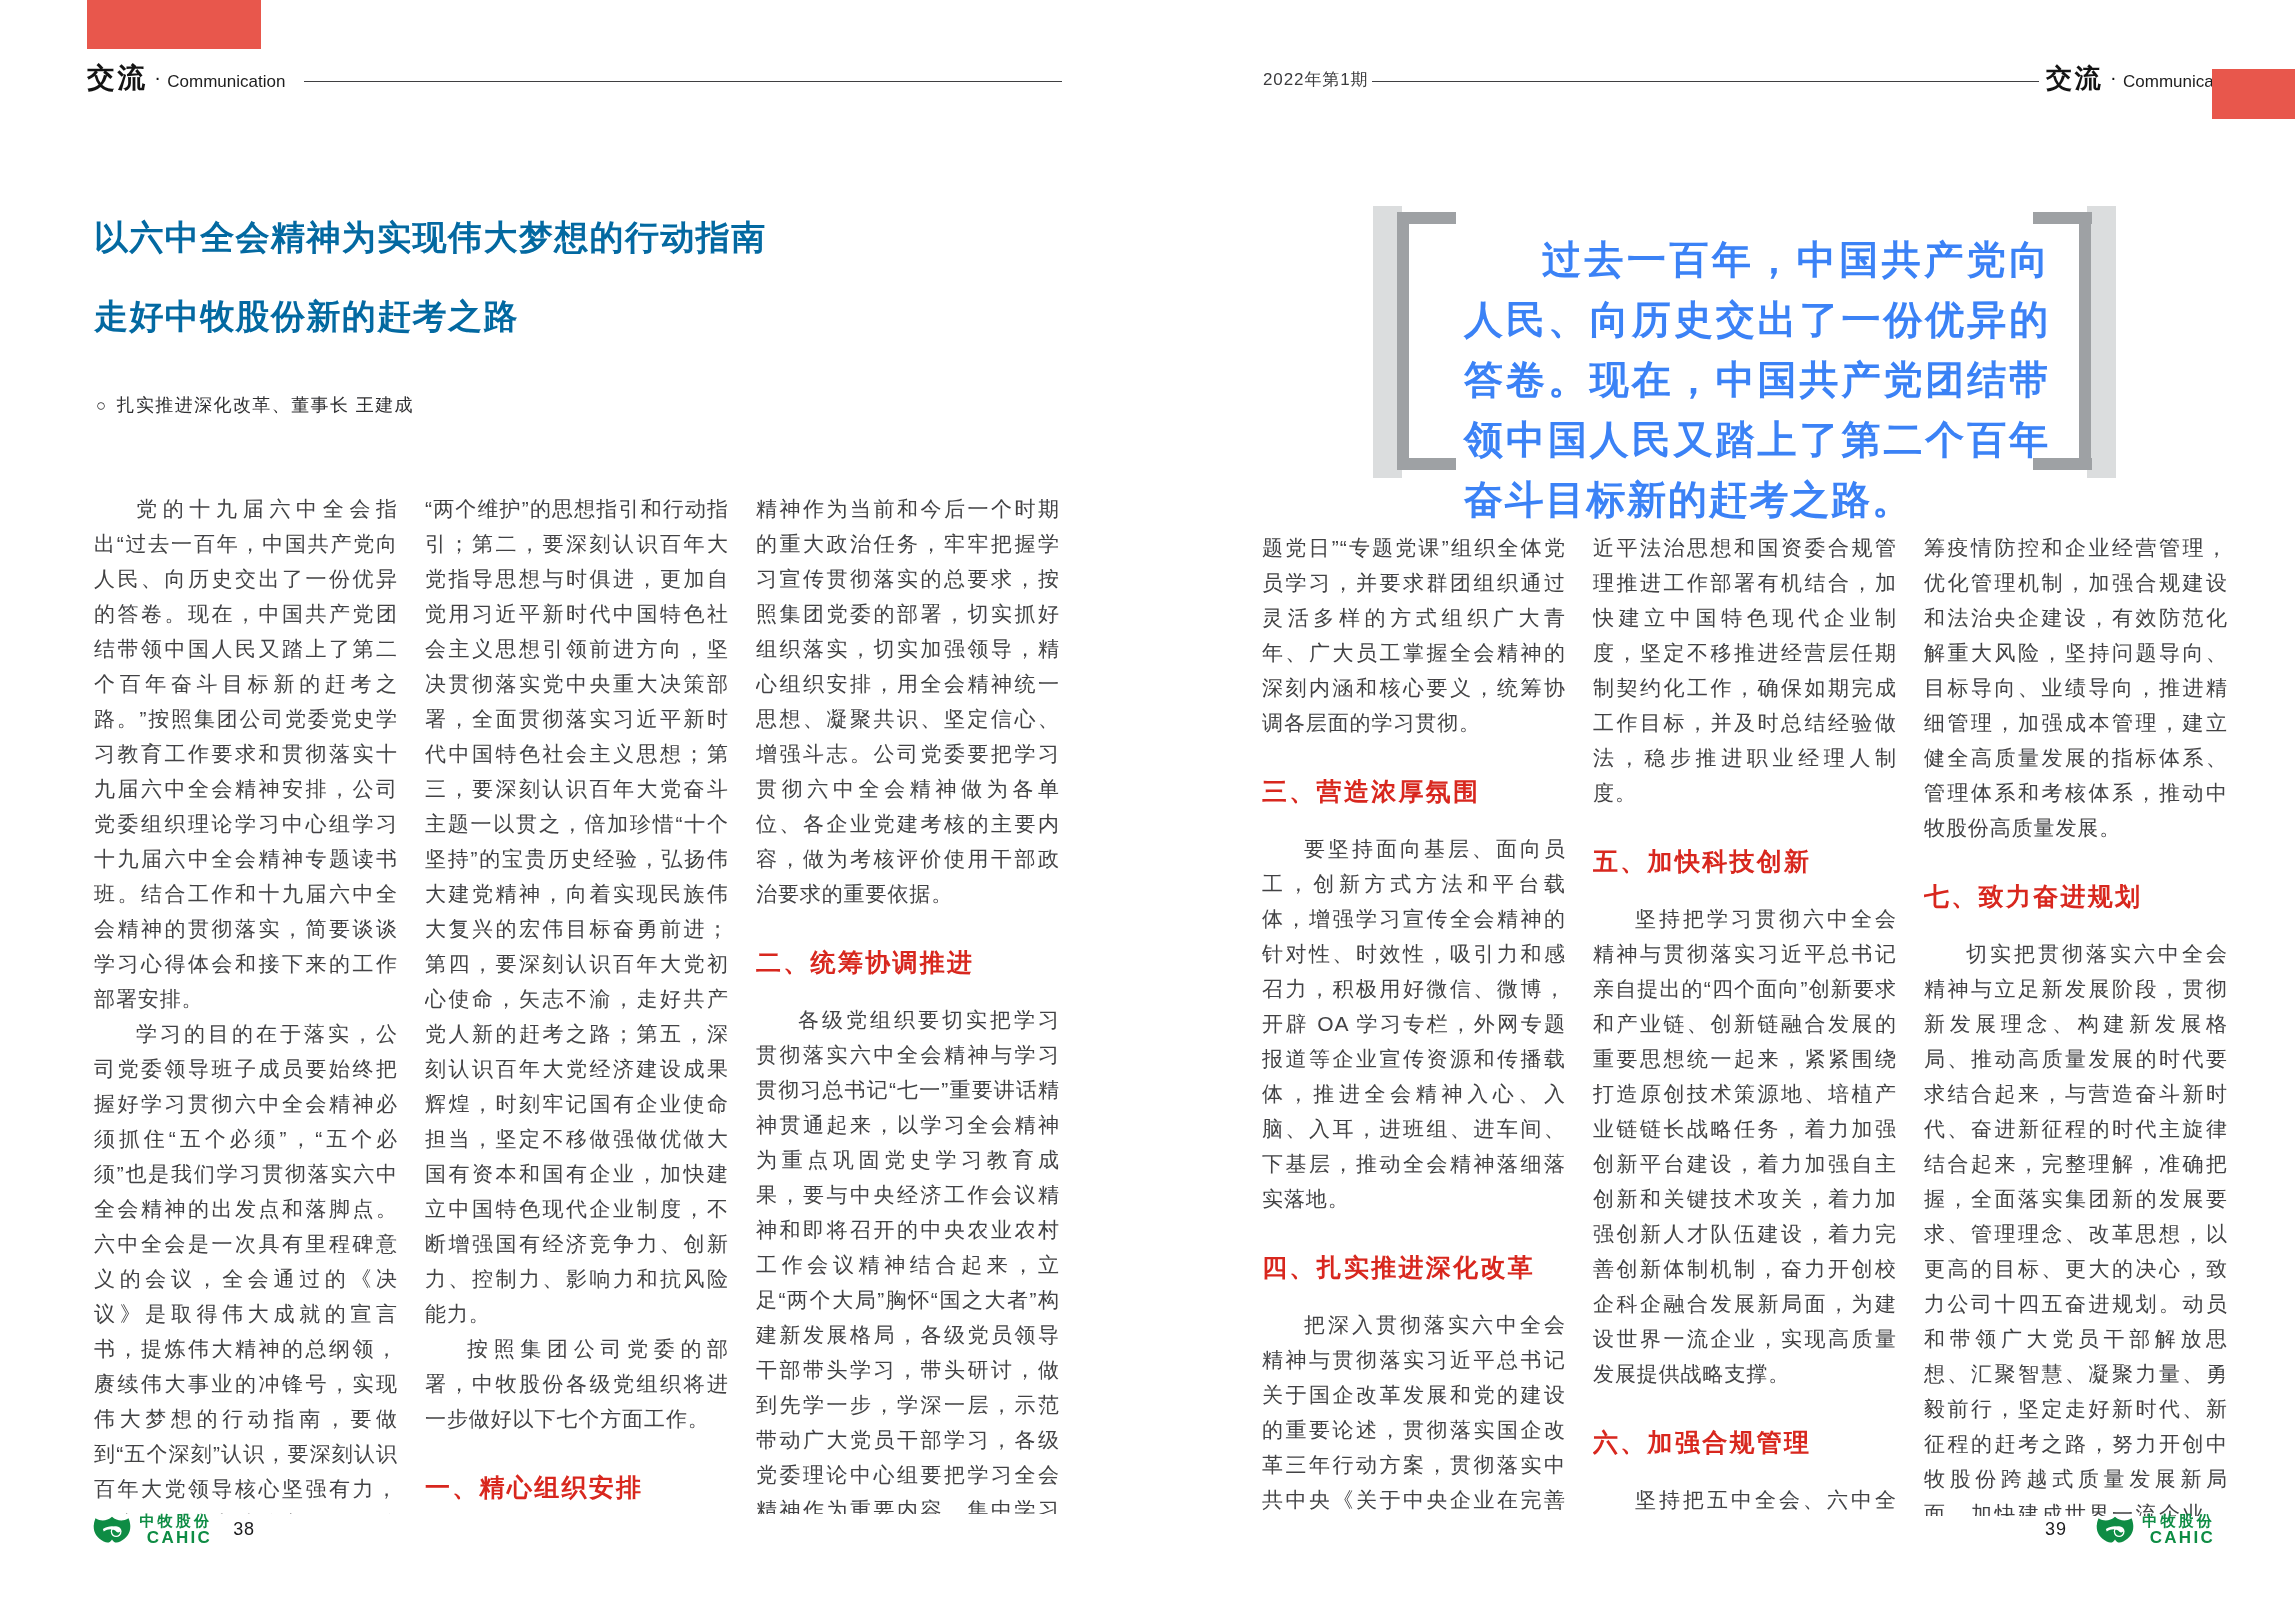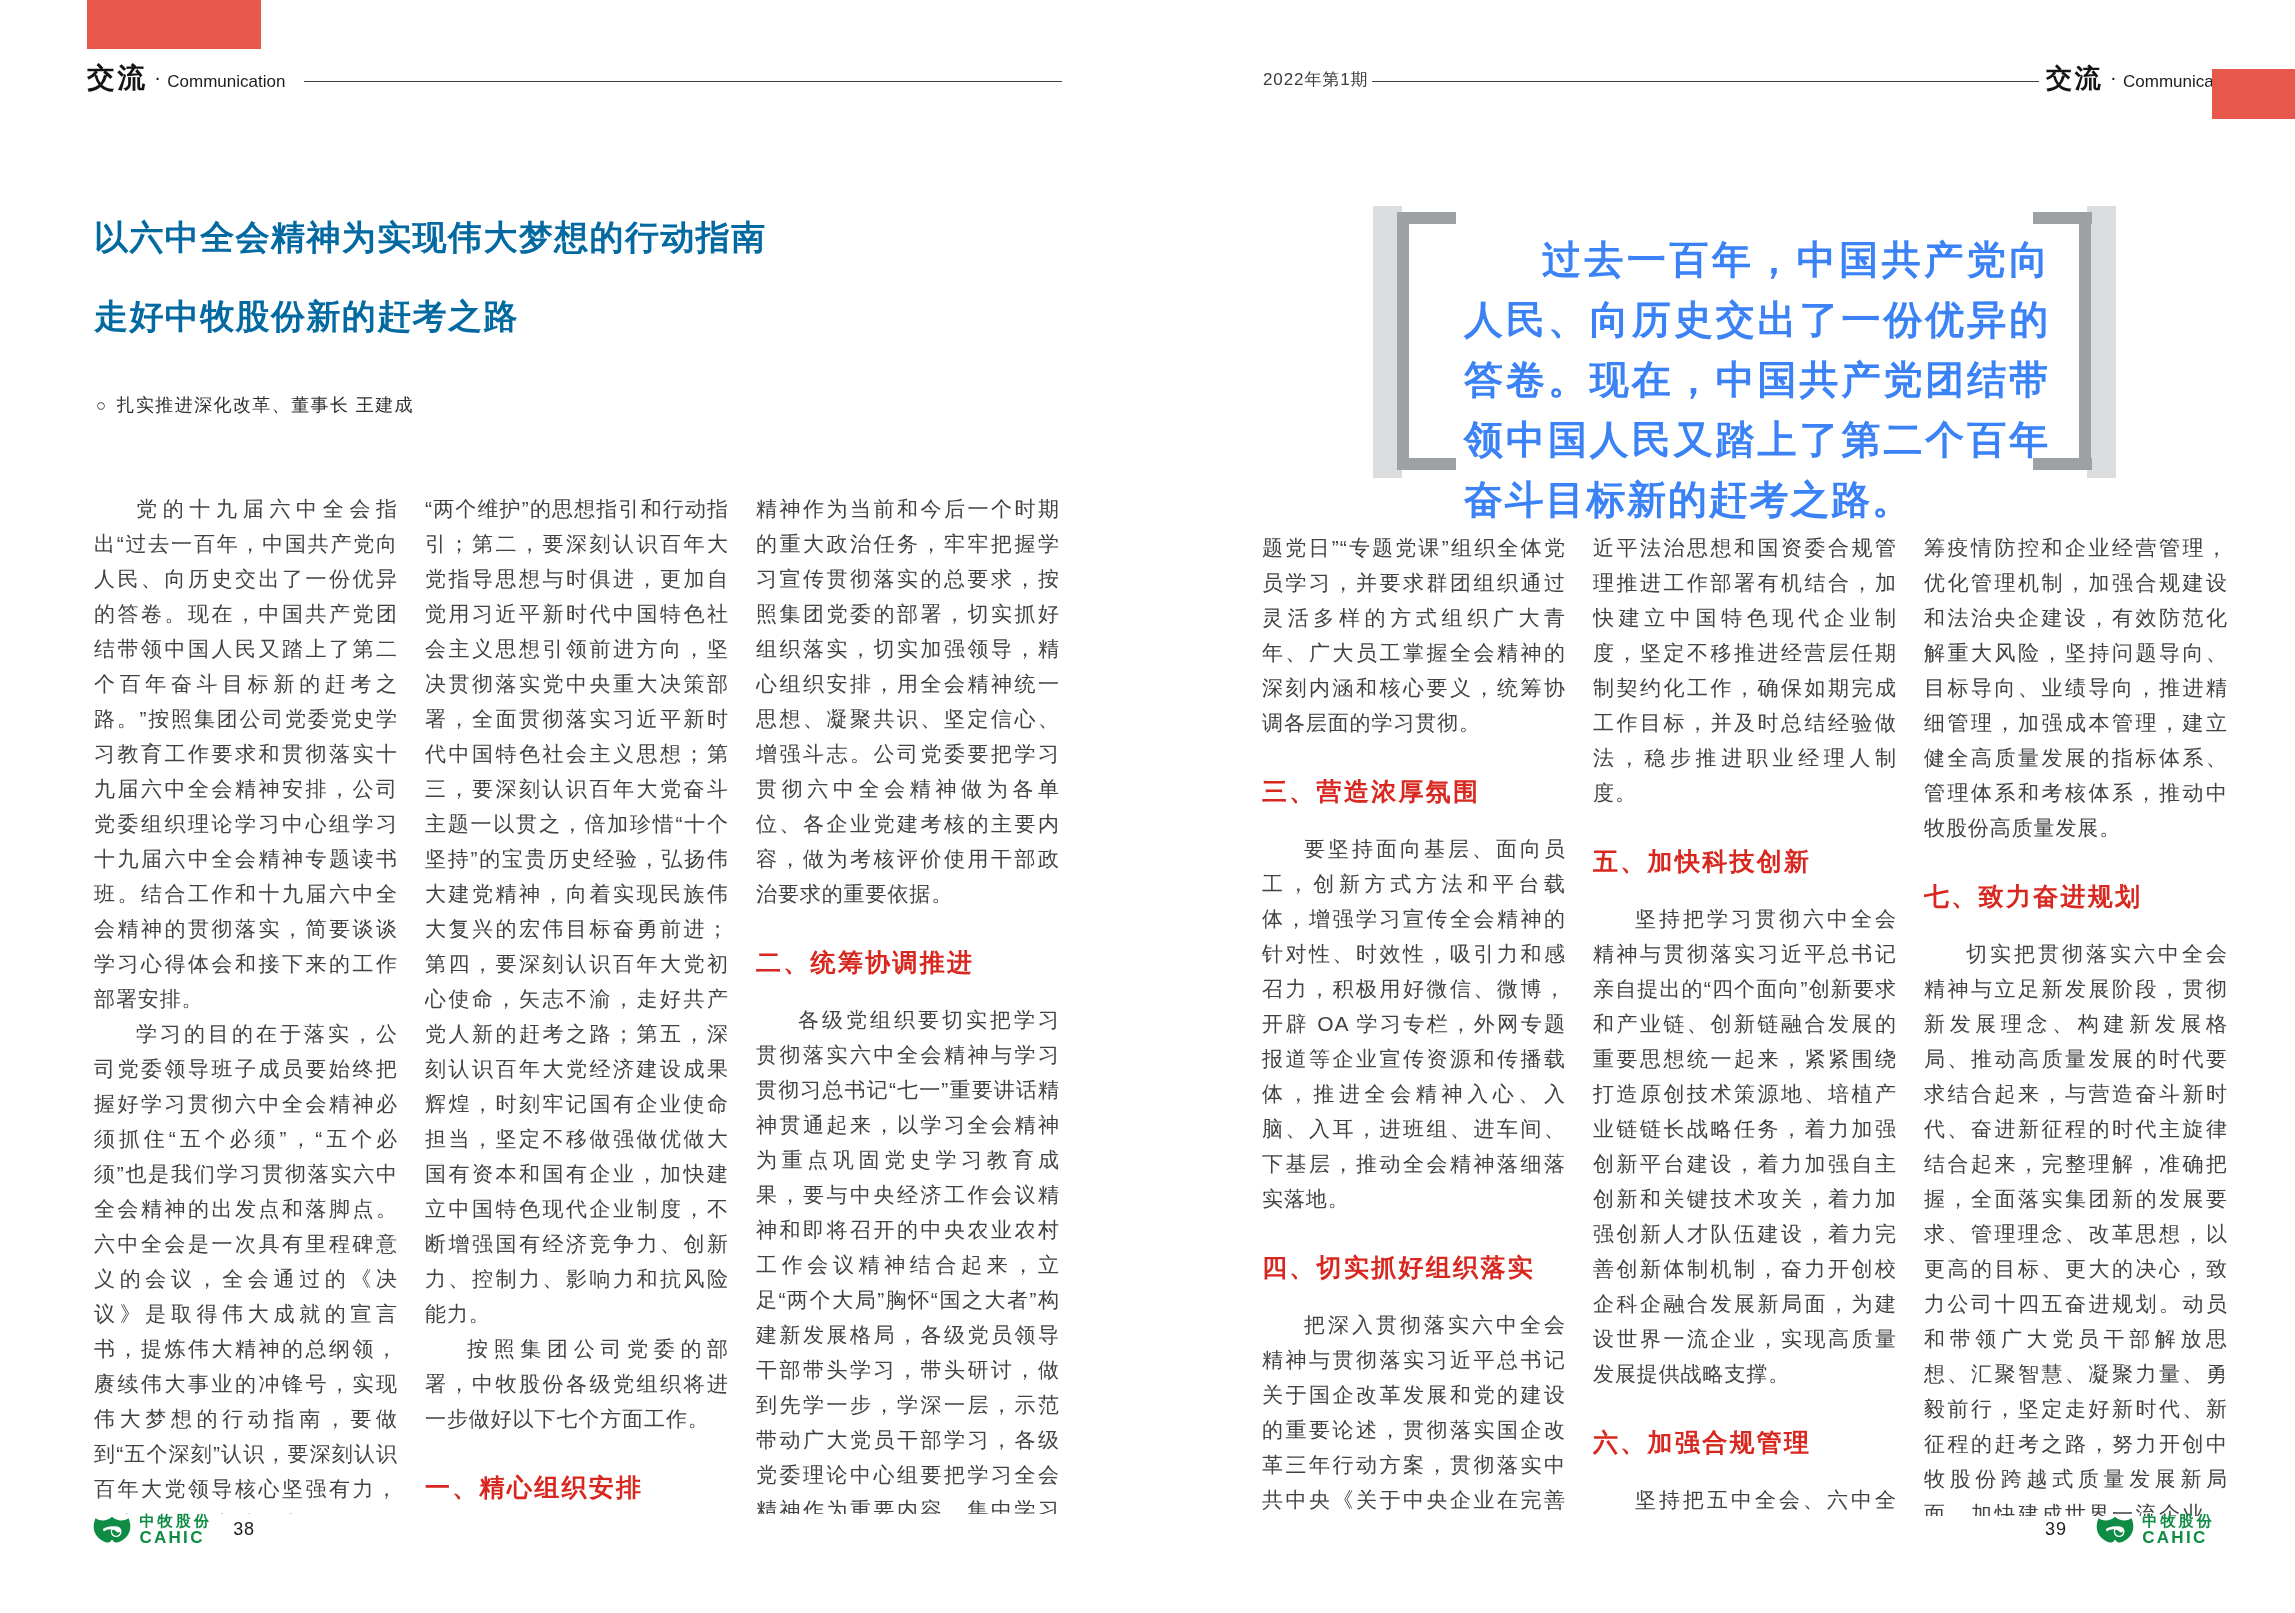--- a/index.html
+++ b/index.html
@@ -24,21 +24,21 @@
   .pull-quote{font-size:39px;line-height:60px;font-weight:700;color:#3b82f6;
               text-align:justify;text-indent:2em;letter-spacing:1.8px;}
   
   .col{width:304px;font-size:21px;line-height:35px;text-align:justify;color:#424244;
        letter-spacing:0.9px;overflow:hidden;}
   .para{text-indent:2em;margin:0;}
   .para.cont{text-indent:0;}
   .col-heading{color:#D8271E;font-weight:700;font-size:25px;line-height:35px;
                margin:34px 0 22px 0;letter-spacing:2.3px;}
   
-  .footer{display:flex;align-items:center;}
+  .footer{display:flex;align-items:center;text-align:right;}
   .logo-text{display:flex;flex-direction:column;line-height:1.05;margin-left:6.4px;}
   .logo-cn{font-size:15px;font-weight:700;color:#0E8C44;letter-spacing:3.2px;}
   .logo-en{font-size:17px;font-weight:700;color:#0E8C44;letter-spacing:2.3px;}
   .page-num{font-size:18px;color:#1c1c1e;letter-spacing:0.9px;}
 </style>
 </head>
 <body>
 
 <div id="canvas">
 
@@ -102,21 +102,21 @@
   <div class="abs q-stroke" style="left:2079px;top:212px;width:12px;height:257px;"></div>
   <div class="abs q-stroke" style="left:2033px;top:212px;width:59px;height:12px;"></div>
   <div class="abs q-stroke" style="left:2033px;top:458px;width:59px;height:12px;"></div>
 
   <div class="abs pull-quote" style="left:1464px;top:230px;width:586px;">过去一百年，中国共产党向人民、向历史交出了一份优异的答卷。现在，中国共产党团结带领中国人民又踏上了第二个百年奋斗目标新的赶考之路。</div>
 
   <div class="abs col" style="left:1262px;top:530px;height:986px;">
       <div class="para cont">题党日”“专题党课”组织全体党员学习，并要求群团组织通过灵活多样的方式组织广大青年、广大员工掌握全会精神的深刻内涵和核心要义，统筹协调各层面的学习贯彻。</div>
       <div class="col-heading">三、营造浓厚氛围</div>
       <div class="para">要坚持面向基层、面向员工，创新方式方法和平台载体，增强学习宣传全会精神的针对性、时效性，吸引力和感召力，积极用好微信、微博，开辟 OA 学习专栏，外网专题报道等企业宣传资源和传播载体，推进全会精神入心、入脑、入耳，进班组、进车间、下基层，推动全会精神落细落实落地。</div>
-      <div class="col-heading">四、切实抓好组织落实</div>
+      <div class="col-heading">四、扎实推进深化改革</div>
       <div class="para">把深入贯彻落实六中全会精神与贯彻落实习近平总书记关于国企改革发展和党的建设的重要论述，贯彻落实国企改革三年行动方案，贯彻落实中共中央《关于中央企业在完善公司治理中加强党的领导的意见》，贯彻落实习</div>
     </div>
   <div class="abs col" style="left:1593px;top:530px;height:986px;">
       <div class="para cont">近平法治思想和国资委合规管理推进工作部署有机结合，加快建立中国特色现代企业制度，坚定不移推进经营层任期制契约化工作，确保如期完成工作目标，并及时总结经验做法，稳步推进职业经理人制度。</div>
       <div class="col-heading">五、加快科技创新</div>
       <div class="para">坚持把学习贯彻六中全会精神与贯彻落实习近平总书记亲自提出的“四个面向”创新要求和产业链、创新链融合发展的重要思想统一起来，紧紧围绕打造原创技术策源地、培植产业链链长战略任务，着力加强创新平台建设，着力加强自主创新和关键技术攻关，着力加强创新人才队伍建设，着力完善创新体制机制，奋力开创校企科企融合发展新局面，为建设世界一流企业，实现高质量发展提供战略支撑。</div>
       <div class="col-heading">六、加强合规管理</div>
       <div class="para">坚持把五中全会、六中全会精神的贯彻落实统筹起来，坚持系统观念，统筹发展和安全、统</div>
     </div>
   <div class="abs col" style="left:1924px;top:530px;height:986px;">

